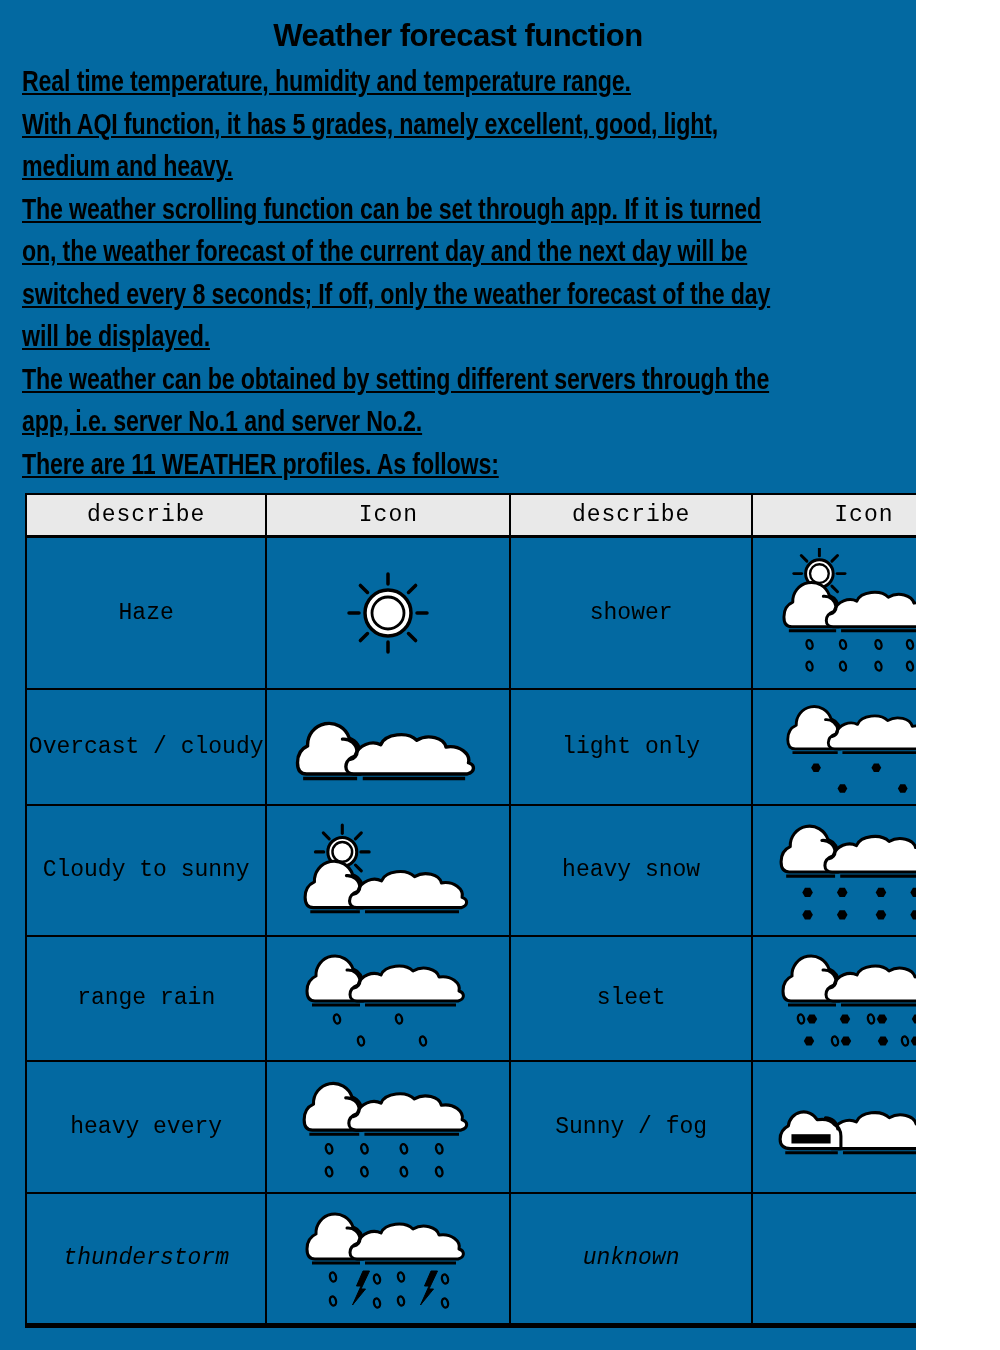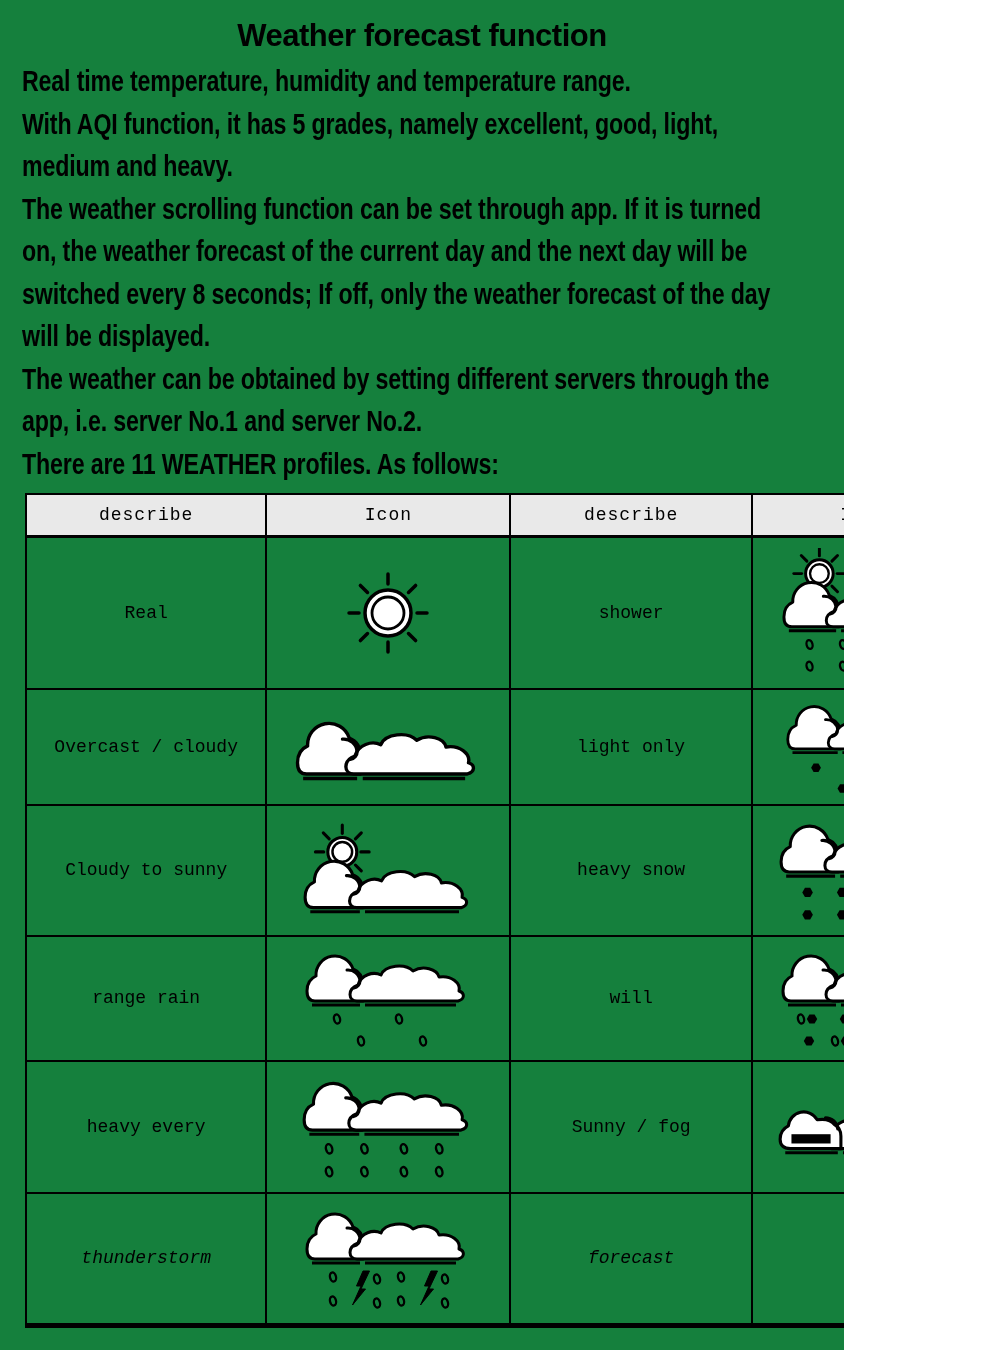--- a/index.html
+++ b/index.html
@@ -1,49 +1,50 @@
 <!DOCTYPE html>
 <html><head>
 <meta charset="utf-8">
 <style>
   html,body{margin:0;padding:0;background:#fff;}
   .page{
     position:relative;
-    width:844px;height:1350px;
-    background:#15803d;
+    width:916px;height:1350px;
+    background:#0369a1;
     overflow:hidden;
     font-family:"Liberation Sans",sans-serif;
     color:#000;
   }
   .doc-title{
     margin:18px 0 6px 0;
     font-size:31px;
     font-weight:bold;
     text-align:center;
     letter-spacing:-0.5px;
   }
   .intro{
     margin:0 0 0 22px;
+    text-decoration:underline;
   }
   .intro-line{
     font-size:29px;
     font-weight:bold;
     line-height:42.5px;
     white-space:nowrap;
     transform:scaleX(0.80);
     transform-origin:0 50%;
     letter-spacing:-0.2px;
   }
   table.weather{
     border-collapse:collapse;
     table-layout:fixed;
     margin:8px 0 0 25px;
     width:952px;
     font-family:"Liberation Mono","DejaVu Sans Mono",monospace;
-    font-size:18px;
+    font-size:23px;
   }
   table.weather col.c1{width:25.3%;}
   table.weather col.c2{width:25.7%;}
   table.weather col.c3{width:25.4%;}
   table.weather col.c4{width:23.6%;}
   table.weather th, table.weather td{
     border:2px solid #000;
     text-align:center;
     vertical-align:middle;
     padding:0;
@@ -91,21 +92,21 @@
     <thead>
         <tr>
           <th style="background: rgb(233, 233, 233);">describe</th>
           <th style="background: rgb(233, 233, 233);">Icon</th>
           <th style="background: rgb(233, 233, 233);">describe</th>
           <th style="background: rgb(233, 233, 233);">Icon</th>
         </tr>
       </thead>
     <tbody>
         <tr>
-          <td>Real</td>
+          <td>Haze</td>
           <td class="icon-cell">
             <svg viewBox="0 0 170 104" height="104" aria-hidden="true">
               <circle cx="85" cy="52" r="23" fill="#fff" stroke="#000000" stroke-width="3.5"></circle>
               <circle cx="85" cy="52" r="16" fill="none" stroke="#000000" stroke-width="2.8"></circle>
               <line x1="85.0" y1="23.0" x2="85.0" y2="13.0" stroke="#000000" stroke-width="3.5" stroke-linecap="round"></line>
               <line x1="105.5" y1="31.5" x2="112.6" y2="24.4" stroke="#000000" stroke-width="3.5" stroke-linecap="round"></line>
               <line x1="114.0" y1="52.0" x2="124.0" y2="52.0" stroke="#000000" stroke-width="3.5" stroke-linecap="round"></line>
               <line x1="105.5" y1="72.5" x2="112.6" y2="79.6" stroke="#000000" stroke-width="3.5" stroke-linecap="round"></line>
               <line x1="85.0" y1="81.0" x2="85.0" y2="91.0" stroke="#000000" stroke-width="3.5" stroke-linecap="round"></line>
               <line x1="64.5" y1="72.5" x2="57.4" y2="79.6" stroke="#000000" stroke-width="3.5" stroke-linecap="round"></line>
@@ -228,21 +229,21 @@
   <path d="M 44 23 A 12 12 0 0 1 57 34 A 7 7 0 0 1 51 41" fill="none" stroke="#000000" stroke-width="3" stroke-linecap="round"></path>
   <line x1="9" y1="58" x2="57" y2="58" stroke="#000000" stroke-width="3"></line>
   <line x1="62" y1="58" x2="153" y2="58" stroke="#000000" stroke-width="3"></line>
   </g>
               <ellipse cx="34" cy="72" rx="3" ry="4.6" fill="none" stroke="#000000" stroke-width="2.3" transform="rotate(-14 34 72)"></ellipse>
               <ellipse cx="96" cy="72" rx="3" ry="4.6" fill="none" stroke="#000000" stroke-width="2.3" transform="rotate(-14 96 72)"></ellipse>
               <ellipse cx="58" cy="94" rx="3" ry="4.6" fill="none" stroke="#000000" stroke-width="2.3" transform="rotate(-14 58 94)"></ellipse>
               <ellipse cx="120" cy="94" rx="3" ry="4.6" fill="none" stroke="#000000" stroke-width="2.3" transform="rotate(-14 120 94)"></ellipse>
             </svg>
           </td>
-          <td>will</td>
+          <td>sleet</td>
           <td class="icon-cell">
             <svg viewBox="0 0 170 102" height="102" aria-hidden="true">
               <g transform="translate(0,0)">
   <path d="M 12 54 Q 4 54 4 44 Q 4 33 13 29 A 19 19 0 0 1 50 22 Q 60 26 60 38 L 60 54 Z" fill="#fff" stroke="#000000" stroke-width="3" stroke-linejoin="round"></path>
   <path d="M 54 54 C 45 54 44 42 55 38 C 58 28 70 24 78 28 C 82 18 102 16 110 24 C 120 18 134 22 136 30 C 148 28 158 36 156 44 C 162 46 162 52 155 54 Z" fill="#fff" stroke="#000000" stroke-width="3" stroke-linejoin="round"></path>
   <path d="M 44 23 A 12 12 0 0 1 57 34 A 7 7 0 0 1 51 41" fill="none" stroke="#000000" stroke-width="3" stroke-linecap="round"></path>
   <line x1="9" y1="58" x2="57" y2="58" stroke="#000000" stroke-width="3"></line>
   <line x1="62" y1="58" x2="153" y2="58" stroke="#000000" stroke-width="3"></line>
   </g>
               <ellipse cx="22" cy="72" rx="3" ry="4.6" fill="none" stroke="#000000" stroke-width="2.3" transform="rotate(-14 22 72)"></ellipse>
@@ -309,18 +310,18 @@
               <ellipse cx="98" cy="72" rx="3" ry="4.6" fill="none" stroke="#000000" stroke-width="2.3" transform="rotate(-14 98 72)"></ellipse>
               <ellipse cx="98" cy="96" rx="3" ry="4.6" fill="none" stroke="#000000" stroke-width="2.3" transform="rotate(-14 98 96)"></ellipse>
               <path d="M 60 66 l -6.5 15 l 4.5 0 l -8.5 19 l 13 -16 l -4.5 0 l 8.5 -18 Z" fill="#000000" stroke="#000000" stroke-width="1" stroke-linejoin="round"></path>
               <path d="M 128 66 l -6.5 15 l 4.5 0 l -8.5 19 l 13 -16 l -4.5 0 l 8.5 -18 Z" fill="#000000" stroke="#000000" stroke-width="1" stroke-linejoin="round"></path>
               <ellipse cx="74" cy="74" rx="3" ry="4.6" fill="none" stroke="#000000" stroke-width="2.3" transform="rotate(-14 74 74)"></ellipse>
               <ellipse cx="74" cy="98" rx="3" ry="4.6" fill="none" stroke="#000000" stroke-width="2.3" transform="rotate(-14 74 98)"></ellipse>
               <ellipse cx="142" cy="74" rx="3" ry="4.6" fill="none" stroke="#000000" stroke-width="2.3" transform="rotate(-14 142 74)"></ellipse>
               <ellipse cx="142" cy="98" rx="3" ry="4.6" fill="none" stroke="#000000" stroke-width="2.3" transform="rotate(-14 142 98)"></ellipse>
             </svg>
           </td>
-          <td>forecast</td>
+          <td>unknown</td>
           <td class="icon-cell"></td>
         </tr>
       </tbody>
   </table>
 </div>
 
 </body></html>

